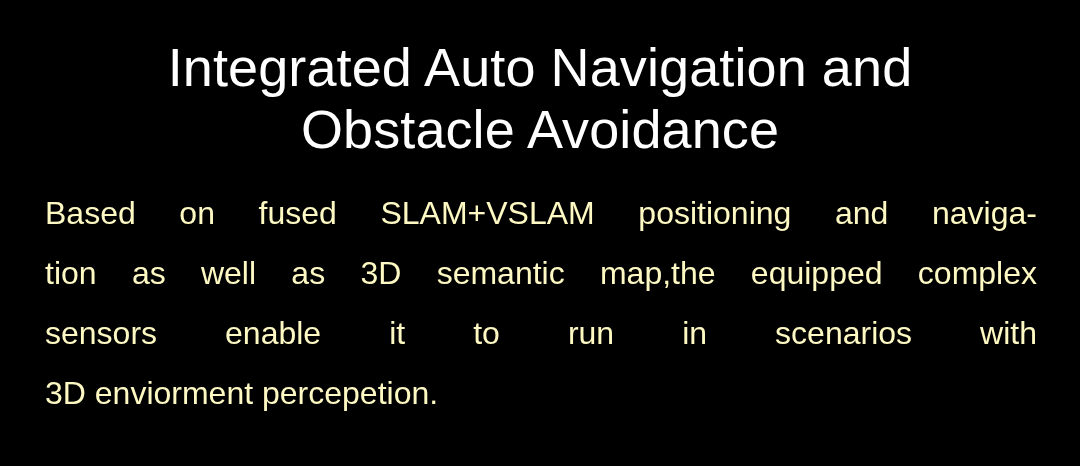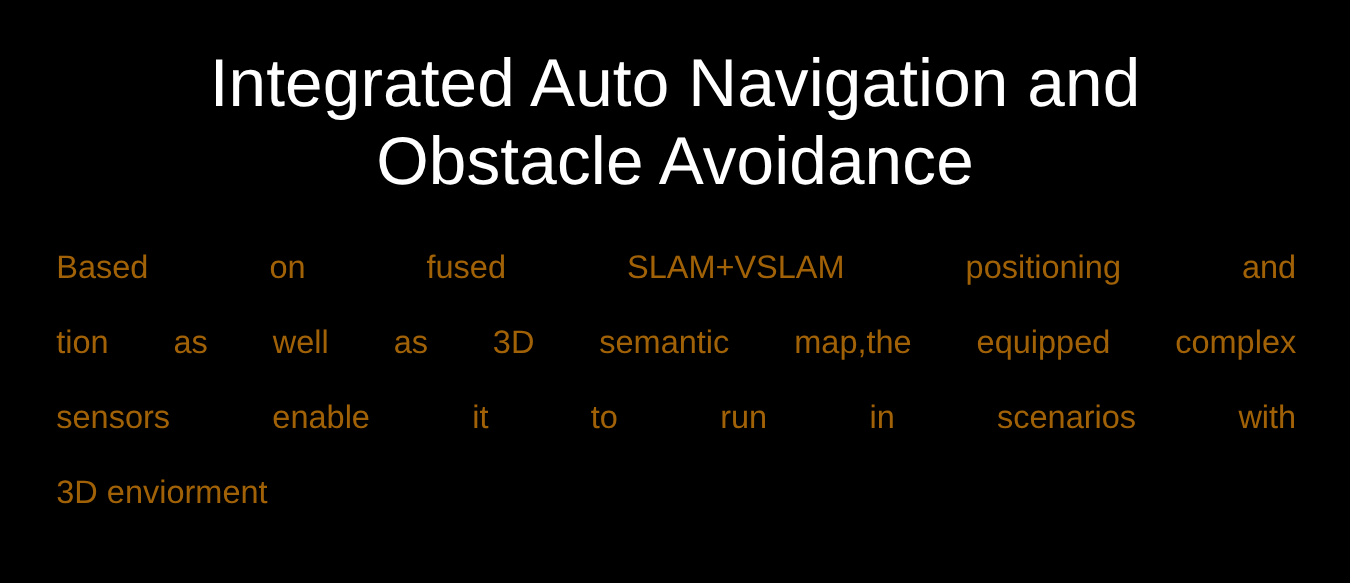--- a/index.html
+++ b/index.html
@@ -43,23 +43,23 @@
 
   
   .body-block {
     position: absolute;
     left: 45px;
     top: 183px;
     width: 992px;
   }
   .body-line {
     display: flex;
-    color: #a16207;
+    color: #fef9c3;
     font-family: "Liberation Sans", "DejaVu Sans", sans-serif;
-    font-size: 26px;
+    font-size: 32px;
     font-weight: 400;
     height: 60px;
     align-items: center;
     white-space: pre;
   }
   
   .body-line.justify {
     justify-content: space-between;
   }
   .body-line.last {
@@ -73,19 +73,19 @@
 <body>
 
 <div class="slide">
 
   <div class="title-block">
     <span class="title-line">Integrated Auto Navigation and</span>
     <span class="title-line">Obstacle Avoidance</span>
   </div>
 
   <div class="body-block">
-    <div class="body-line justify"><span class="w">Based</span><span class="w">on</span><span class="w">fused</span><span class="w">SLAM+VSLAM</span><span class="w">positioning</span><span class="w">and</span></div>
+    <div class="body-line justify"><span class="w">Based</span><span class="w">on</span><span class="w">fused</span><span class="w">SLAM+VSLAM</span><span class="w">positioning</span><span class="w">and</span><span class="w">naviga-</span></div>
     <div class="body-line justify"><span class="w">tion</span><span class="w">as</span><span class="w">well</span><span class="w">as</span><span class="w">3D</span><span class="w">semantic</span><span class="w">map,the</span><span class="w">equipped</span><span class="w">complex</span></div>
     <div class="body-line justify"><span class="w">sensors</span><span class="w">enable</span><span class="w">it</span><span class="w">to</span><span class="w">run</span><span class="w">in</span><span class="w">scenarios</span><span class="w">with</span></div>
-    <div class="body-line last"><span class="w">3D</span><span class="w"> </span><span class="w">enviorment</span><span class="w"> </span></div>
+    <div class="body-line last"><span class="w">3D</span><span class="w"> </span><span class="w">enviorment</span><span class="w"> </span><span class="w">percepetion.</span></div>
   </div>
 
 </div>
 
 </body></html>

